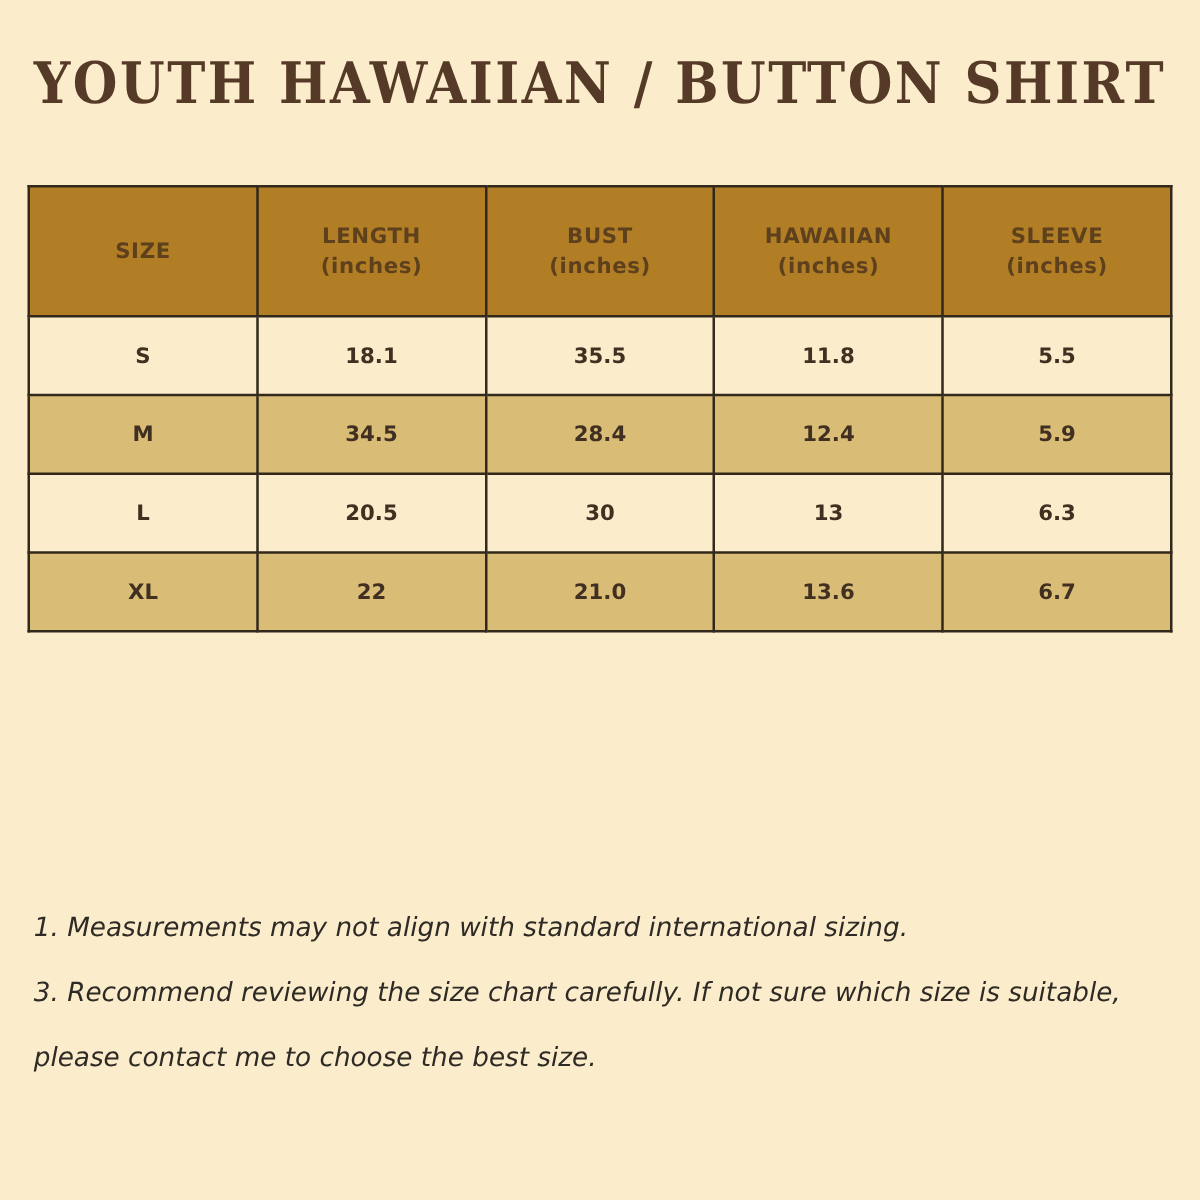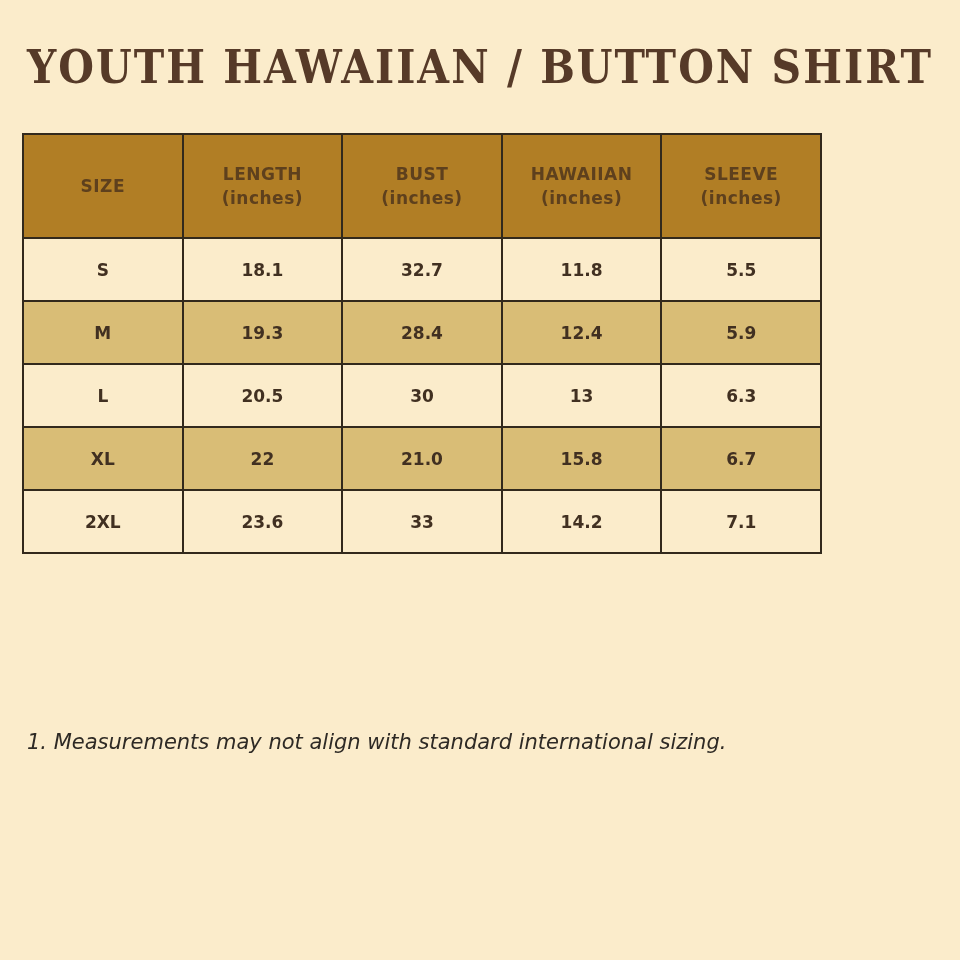--- a/index.html
+++ b/index.html
@@ -36,22 +36,22 @@
     font-size: 41px;
     letter-spacing: 2px;
     color: var(--title-text);
     transform: scaleY(1.12);
     transform-origin: top center;
     white-space: nowrap;
   }
   table.size-table {
     position: absolute;
     left: 22px;
-    top: 133px;
-    width: 800px;
+    top: 148px;
+    width: 916px;
     border-collapse: collapse;
     table-layout: fixed;
   }
   table.size-table th,
   table.size-table td {
     border: 2px solid var(--border);
     text-align: center;
     vertical-align: middle;
     font-weight: bold;
   }
@@ -110,52 +110,46 @@
           <th>
             <span>SLEEVE</span>
             <span>(inches)</span>
           </th>
         </tr>
       </thead>
       <tbody>
         <tr class="light">
           <td>S</td>
           <td>18.1</td>
-          <td>32.7</td>
+          <td>35.5</td>
           <td>11.8</td>
           <td>5.5</td>
         </tr>
         <tr class="dark">
           <td>M</td>
-          <td>19.3</td>
+          <td>34.5</td>
           <td>28.4</td>
           <td>12.4</td>
           <td>5.9</td>
         </tr>
         <tr class="light">
           <td>L</td>
           <td>20.5</td>
           <td>30</td>
           <td>13</td>
           <td>6.3</td>
         </tr>
         <tr class="dark">
           <td>XL</td>
           <td>22</td>
           <td>21.0</td>
-          <td>15.8</td>
+          <td>13.6</td>
           <td>6.7</td>
-        </tr>
-        <tr class="light">
-          <td>2XL</td>
-          <td>23.6</td>
-          <td>33</td>
-          <td>14.2</td>
-          <td>7.1</td>
         </tr>
       </tbody>
     </table>
 
   <div class="notes">
     <span class="note">1. Measurements may not align with standard international sizing.</span>
+    <span class="note">3. Recommend reviewing the size chart carefully. If not sure which size is suitable, please contact me to choose the best size.</span>
   </div>
 
 </div>
 
 </body></html>

